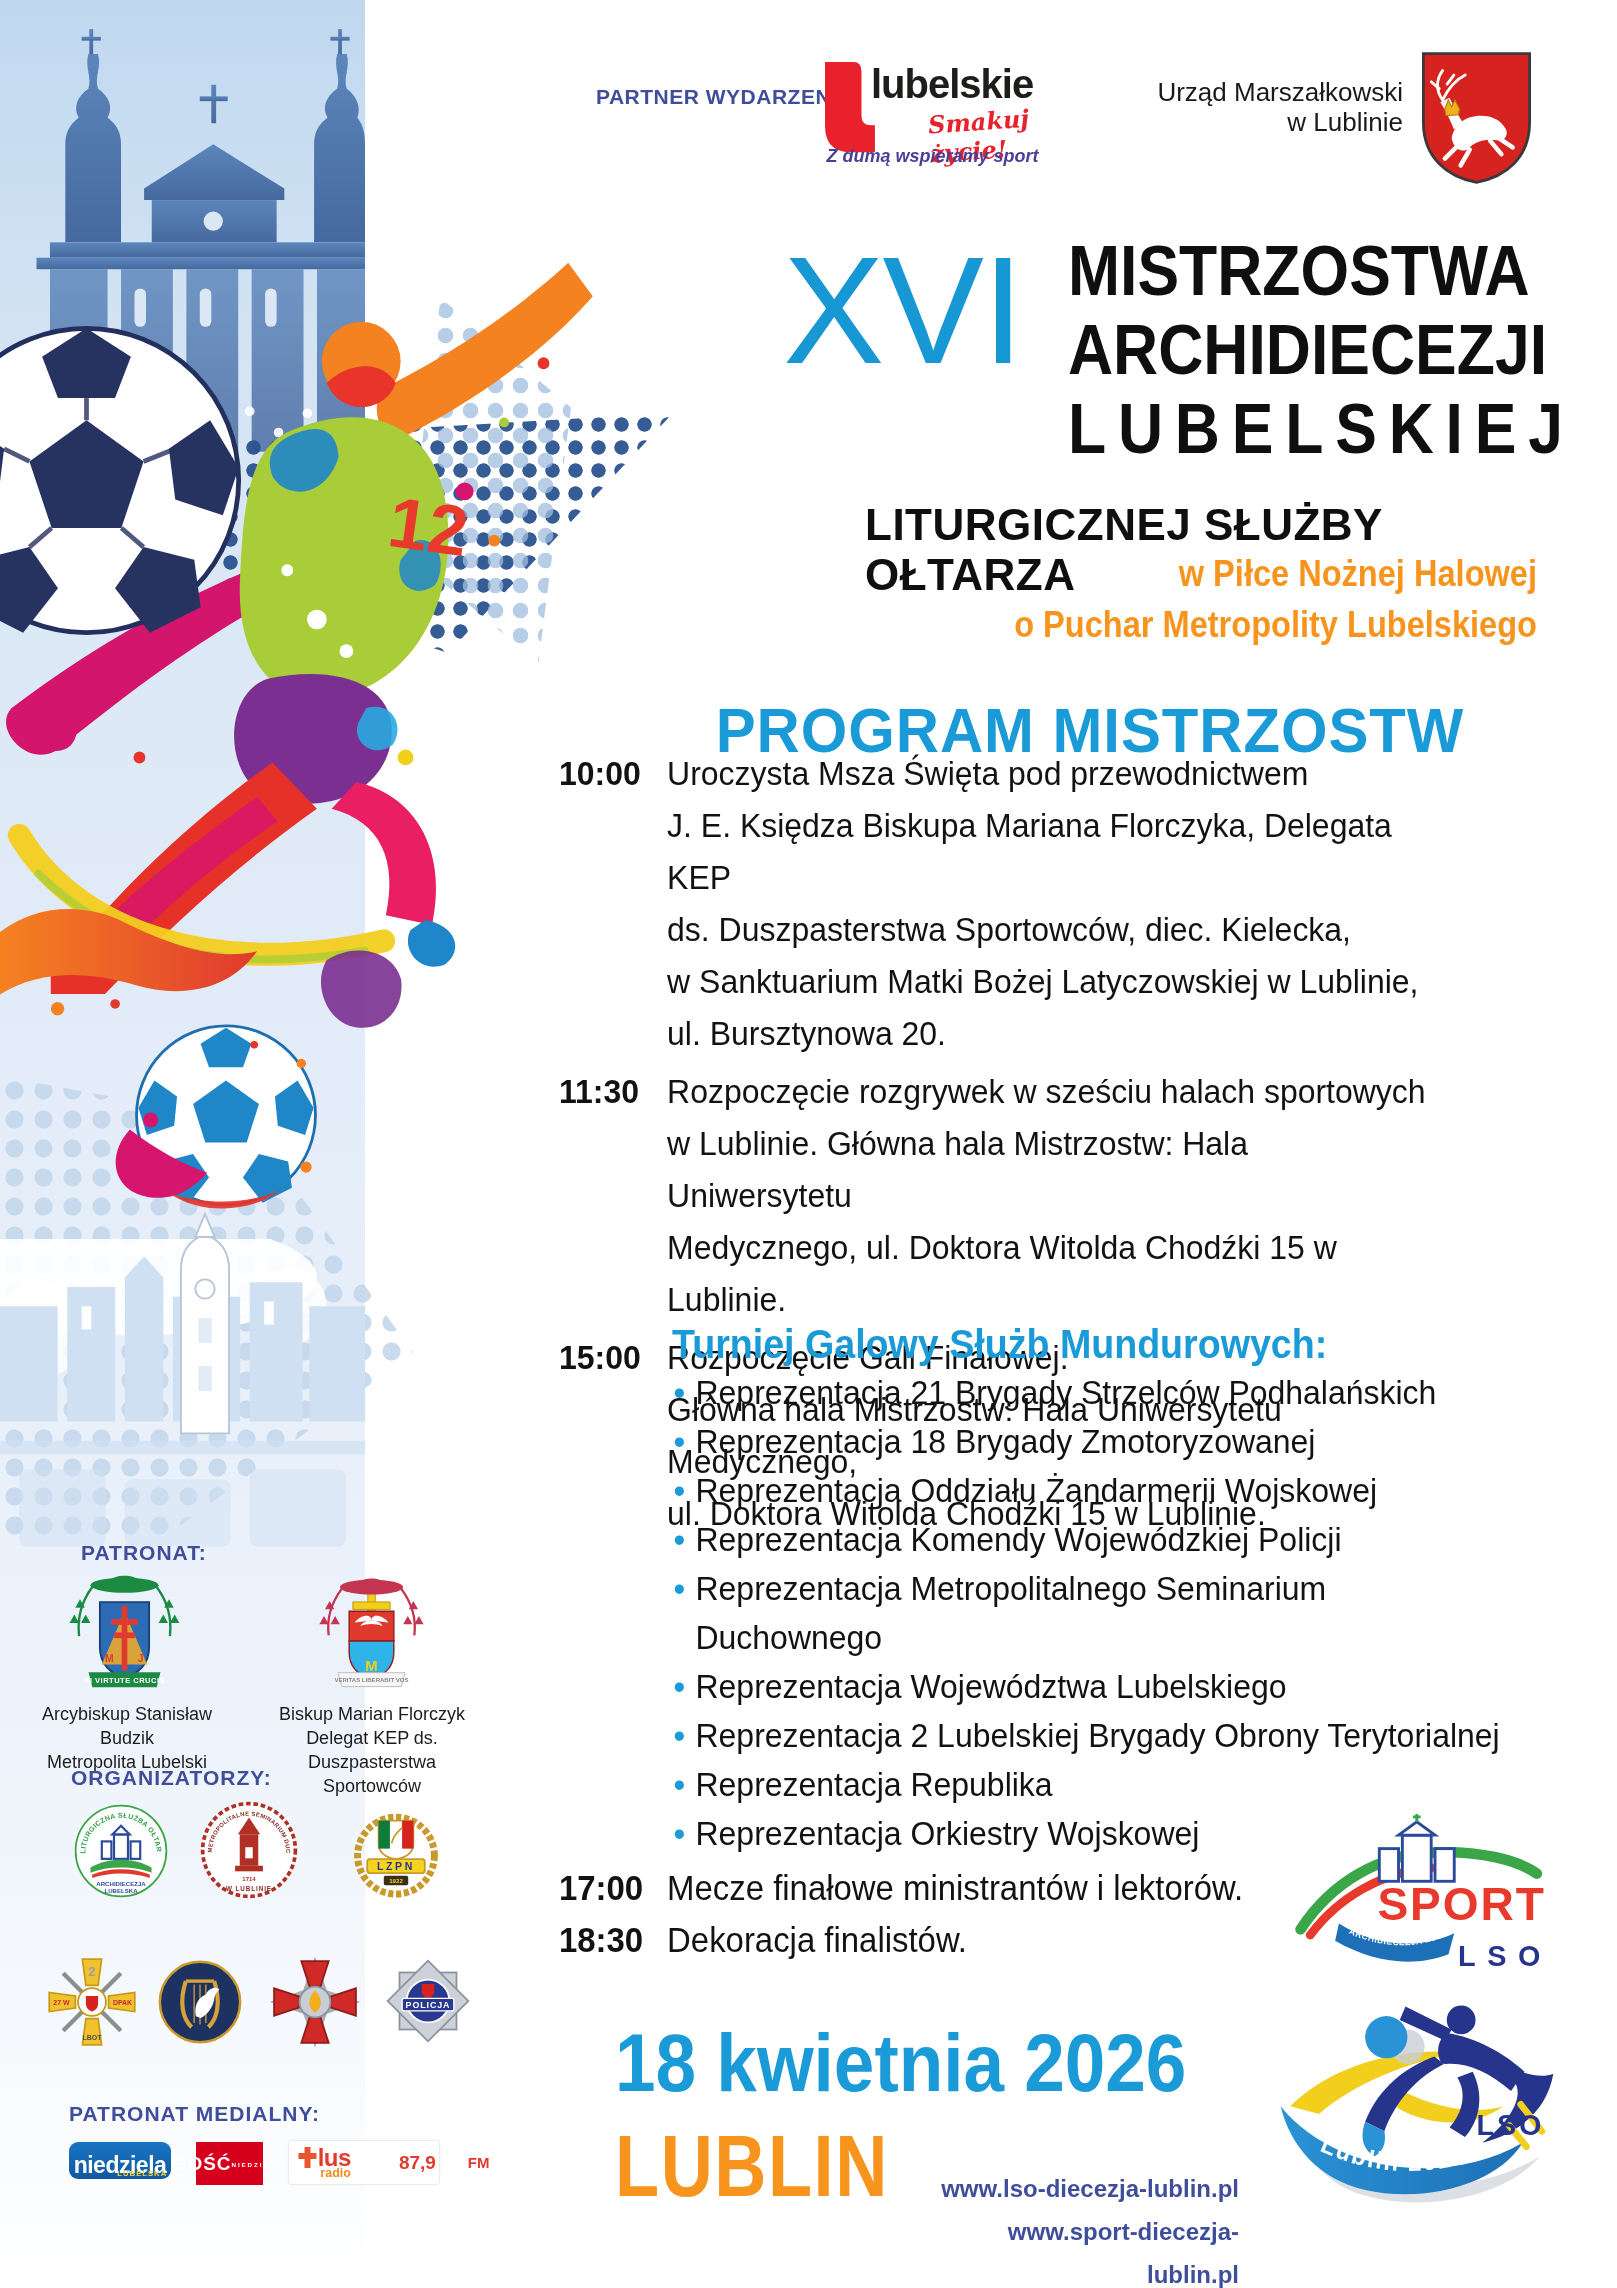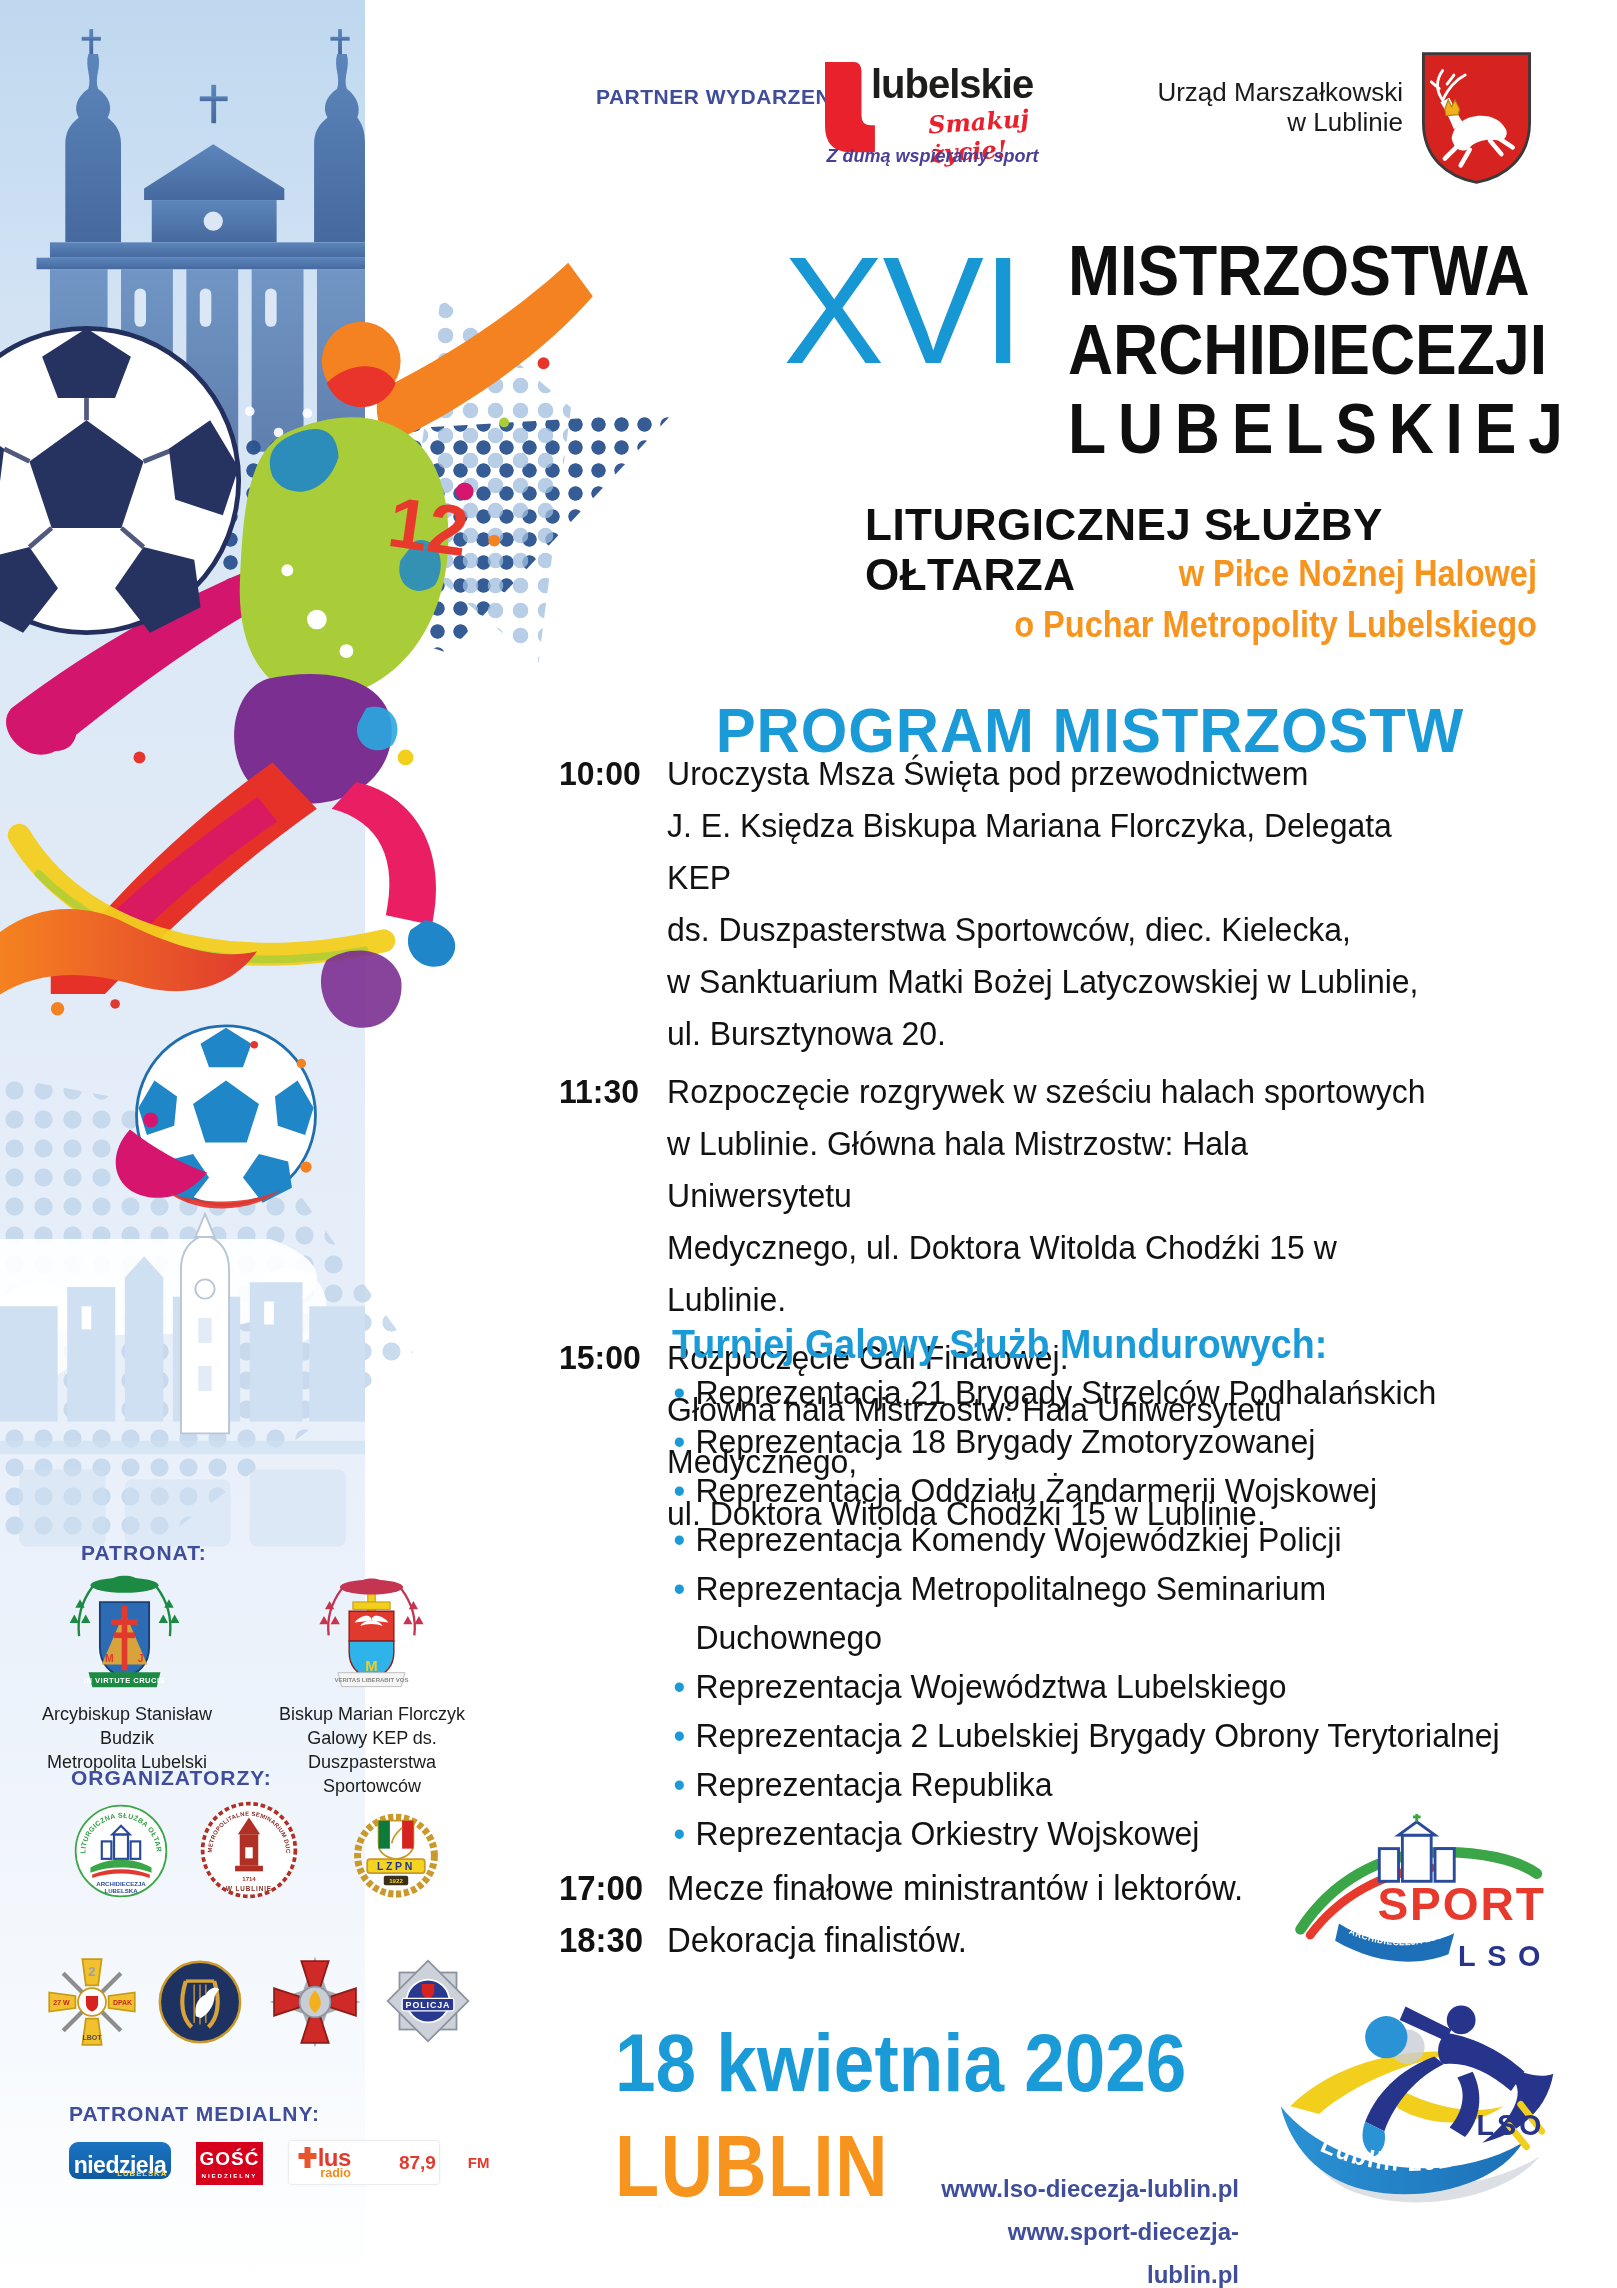--- a/index.html
+++ b/index.html
@@ -43,21 +43,21 @@
   .bl2{display:block;white-space:nowrap}
   .finals{left:559px;top:1862px;width:922px;font-size:35px;line-height:52px;color:#121212;transform:scaleX(.94);transform-origin:left top}
   
   .side-label{font-size:21px;color:#3f4d9b;font-weight:600;letter-spacing:1px}
   .pname{text-align:center;font-size:18px;line-height:24px;font-weight:500;color:#1c1c1c}
   
   .m-nied{left:69px;top:2142px;width:102px;height:37px;background:linear-gradient(180deg,#1b74c2,#0f5aa0);border-radius:9px;
           display:flex;align-items:flex-end;justify-content:center;position:absolute}
   .m-nied .nm{color:#fff;font-weight:700;font-size:23px;letter-spacing:-0.5px}
   .m-nied .ed{position:absolute;right:3.8px;bottom:1px;color:#ffd43b;font-size:7.7px;font-weight:700;letter-spacing:1px}
-  .m-gosc{left:196px;top:2142px;width:67px;height:43px;background:#d6001c;display:flex;flex-direction:column;align-items:center;justify-content:center;position:absolute}
+  .m-gosc{left:196px;top:2142px;width:67px;height:43px;background:#d6001c;display:flex;flex-direction:row;align-items:center;justify-content:center;position:absolute}
   .m-gosc .nm{color:#fff;font-weight:800;font-size:19px;letter-spacing:1px}
   .m-gosc .sb{color:#fff;font-size:6.2px;letter-spacing:1.9px;margin-top:1.9px;font-weight:700}
   .m-plus{left:288px;top:2140px;width:152px;height:45px;background:#fff;border:1px solid #ececec;border-radius:3.8px;
           display:flex;align-items:center;gap:24px;padding:3.8px 7.7px;position:absolute;box-shadow:0 0 3.8px rgba(0,0,0,.04)}
   .m-plus .pword{display:flex;flex-direction:column;line-height:1}
   .m-plus .row1{display:flex;align-items:center}
   .m-plus .lus{color:#e23b2e;font-weight:800;font-size:24px;letter-spacing:-0.5px}
   .m-plus .radio{color:#f18a1d;font-weight:700;font-size:12.5px;align-self:flex-end;margin-top:-2.9px}
   .m-plus .bar{width:2.9px;height:29px;background:#f18a1d;border-radius:1.9px}
   .m-plus .freq{color:#e23b2e;font-weight:800;font-size:19px}
@@ -401,21 +401,21 @@
     <path d="M24 106 L96 106 L92 121 L28 121 Z" fill="#f5f5f5" stroke="#bbb" stroke-width="1"></path>
     <text x="60" y="116" text-anchor="middle" font-size="6.5" fill="#888" font-weight="700">VERITAS LIBERABIT VOS</text>
   </svg>
 
   <div class="abs pname" style="left:19px;top:1702px;width:216px">
     <div>Arcybiskup Stanisław Budzik</div>
     <div>Metropolita Lubelski</div>
   </div>
   <div class="abs pname" style="left:252px;top:1702px;width:240px">
     <div>Biskup Marian Florczyk</div>
-    <div>Galowy KEP ds. Duszpasterstwa</div>
+    <div>Delegat KEP ds. Duszpasterstwa</div>
     <div>Sportowców</div>
   </div>
 
   <div class="abs side-label" style="left:71px;top:1766px">ORGANIZATORZY:</div>
 
   <svg class="abs" style="left:73px;top:1798px" width="96" height="106" viewBox="0 0 110 110">
     <defs>
         <path id="orga" d="M14 58 A41 41 0 0 1 96 58"></path>
       </defs>
     <circle cx="55" cy="55" r="52" fill="#fff" stroke="#3aa648" stroke-width="2"></circle>

